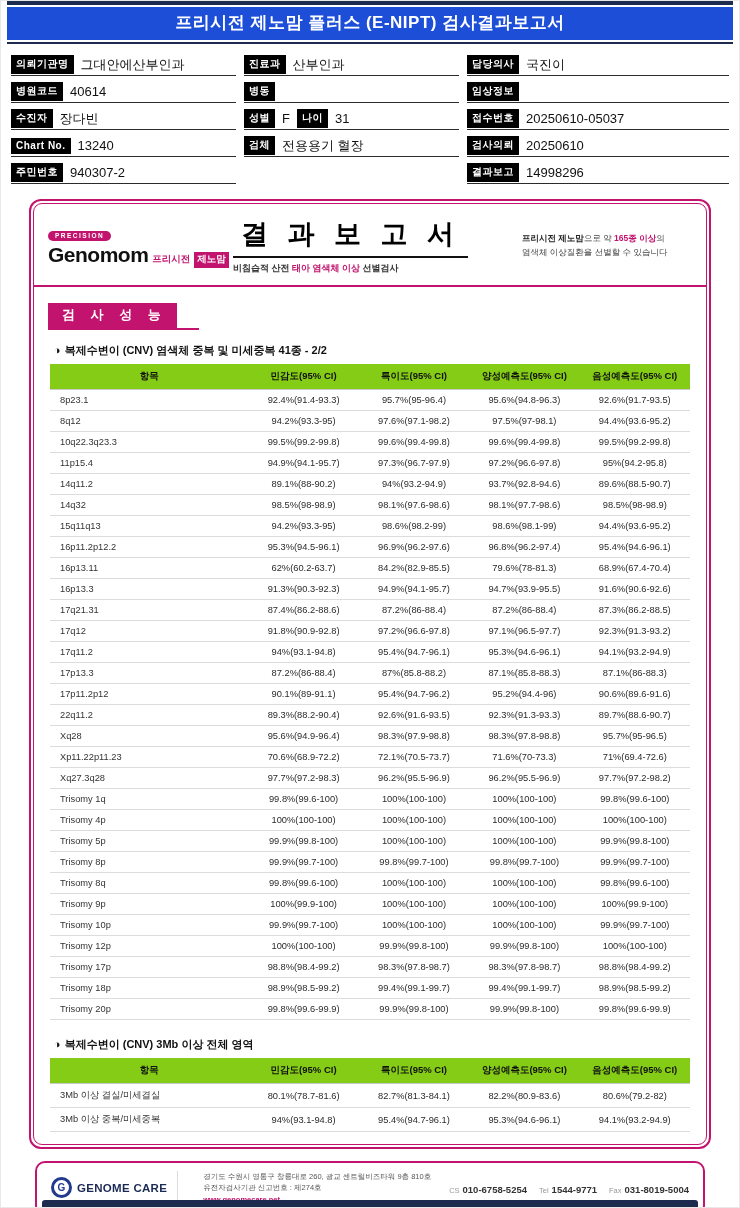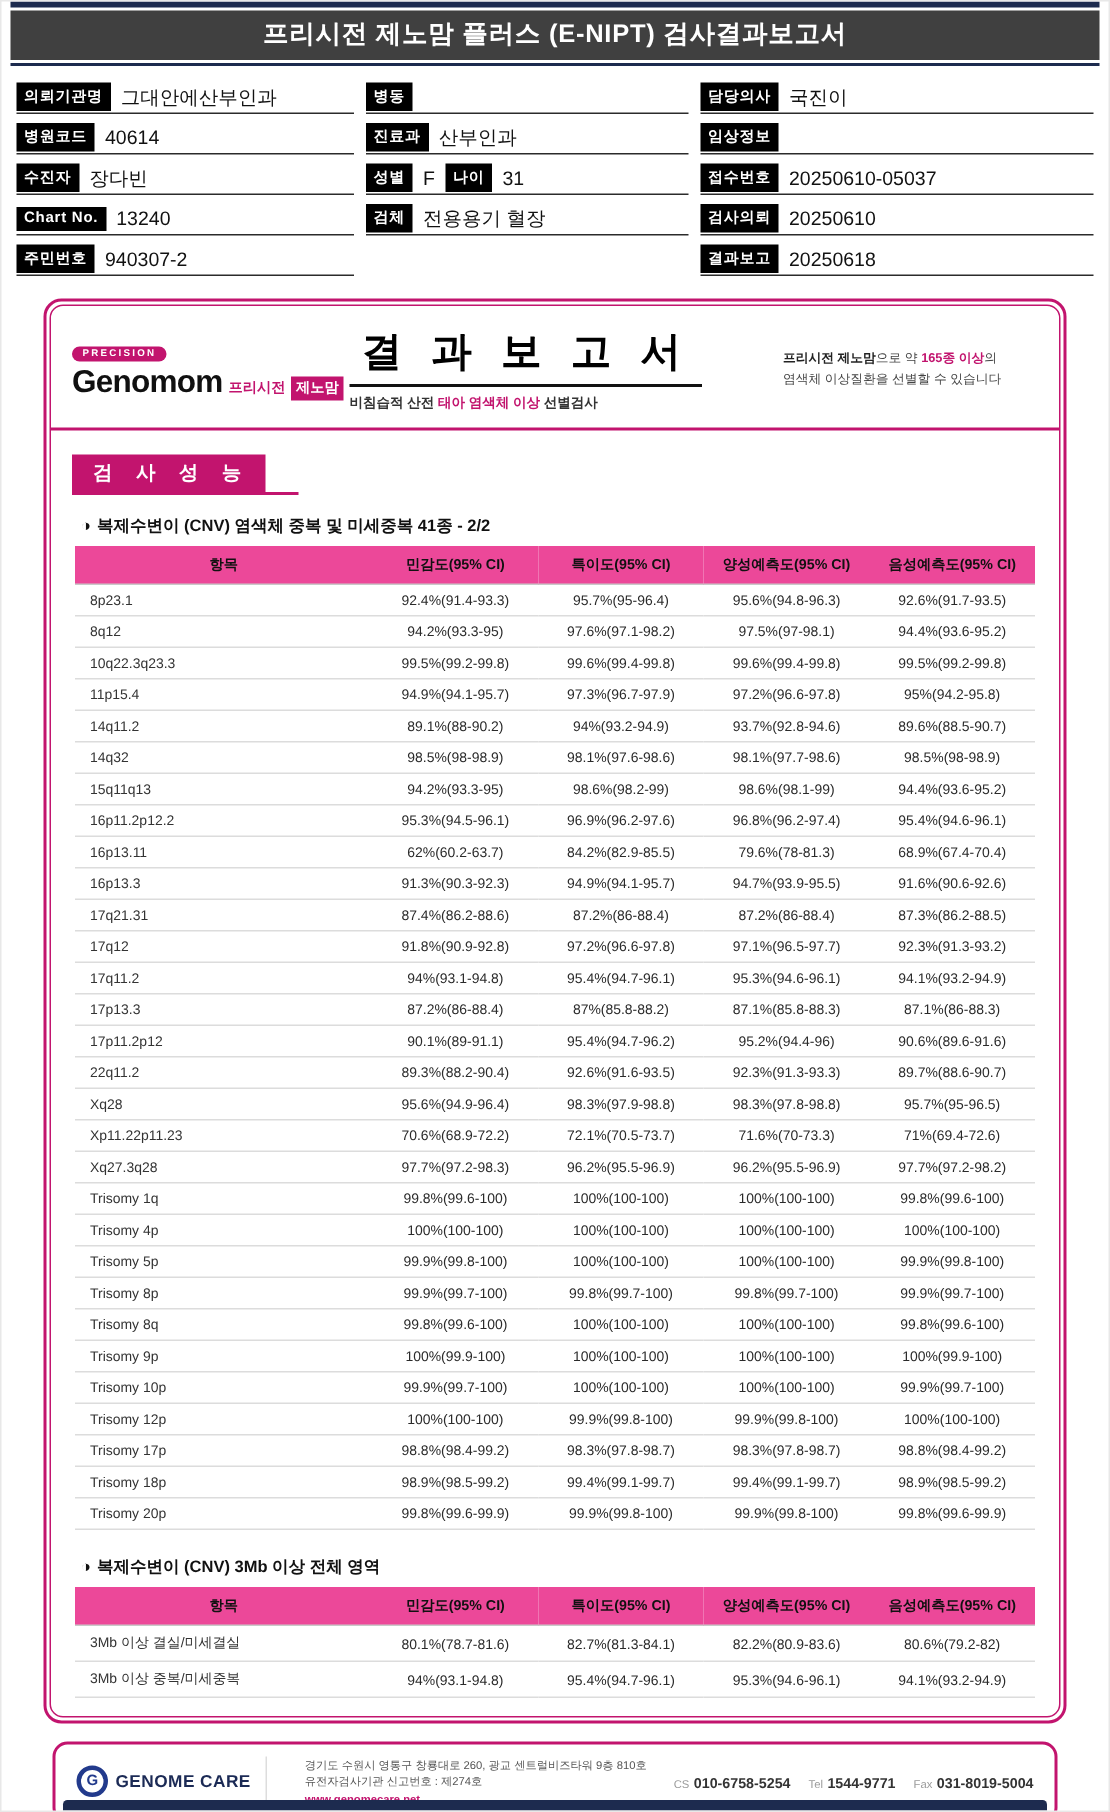--- a/index.html
+++ b/index.html
@@ -1,21 +1,21 @@
 <!DOCTYPE html>
 <html><head>
 <meta charset="utf-8">
 <style>
   * { box-sizing: border-box; margin: 0; padding: 0; }
   body { font-family: "Liberation Sans", "DejaVu Sans", sans-serif; background:#fff; }
   .sheet { position:relative; width:740px; height:1208px; background:#fff; border:1px solid #e8e8e8; overflow:hidden; }
 
   
   .top-rule { height:4px; background:#1d2b4f; margin:0 6px; }
-  .title-bar { margin:2px 6px; background:#404040; color:#fff; text-align:center;
+  .title-bar { margin:2px 6px; background:#1d4ed8; color:#fff; text-align:center;
                font-size:17px; font-weight:bold; padding:4px 0 6px; letter-spacing:0.5px; }
   .bottom-rule { height:2px; background:#1d2b4f; margin:0 6px; }
 
   
   .patient-grid { display:grid; grid-template-columns:225px 215px 1fr; column-gap:8px; margin:10px 10px 0; }
   .prow { display:flex; align-items:center; gap:7px; height:22px; border-bottom:1.5px solid #2b2b2b; margin-bottom:5px; }
   .prow.noline { border-bottom:none; }
   .chip { background:#000; color:#fff; font-size:10px; font-weight:bold; padding:2px 5px 3px; letter-spacing:0.5px; white-space:nowrap; }
   .pval { font-size:13px; font-weight:normal; color:#111; white-space:nowrap; }
 
@@ -44,21 +44,21 @@
   
   .section-wrap { width:fit-content; margin:16px 0 0 14px; border-bottom:2px solid #c2146e; padding-right:22px; }
   .section-chip { display:inline-block; background:#c2146e; color:#fff; font-size:13px; font-weight:bold;
                   letter-spacing:6px; padding:3px 10px 4px 14px; }
 
   .subheading { margin:13px 20px 6px; font-size:11px; font-weight:bold; color:#111; }
   .subheading .icon { font-size:11px; margin-right:4px; }
 
   
   table.perf { width:calc(100% - 32px); margin:0 16px; border-collapse:collapse; table-layout:fixed; }
-  table.perf th { background:#ec4899; font-size:9.5px; font-weight:bold; color:#111; padding:6px 2px; border-bottom:1px solid #c9c9c9; }
+  table.perf th { background:#84cc16; font-size:9.5px; font-weight:bold; color:#111; padding:6px 2px; border-bottom:1px solid #c9c9c9; }
   table.perf td { font-size:9.3px; color:#2a2a2a; text-align:center; padding:5px 2px; border-bottom:1px solid #dcdcdc; white-space:nowrap; }
   table.perf td.item { text-align:left; padding-left:10px; color:#333; }
 
   
   .footer-box { margin:12px 34px 0; border:2px solid #c2146e; border-radius:10px;
                 display:flex; align-items:center; gap:10px; padding:8px 14px; }
   .gc-logo { display:flex; align-items:center; gap:5px; }
   .gc-icon { width:21px; height:21px; border-radius:50%; border:3px solid #223a8c; color:#223a8c;
              font-size:10px; font-weight:bold; display:flex; align-items:center; justify-content:center; }
   .gc-name { font-size:11.5px; font-weight:bold; color:#1b2a55; letter-spacing:0.3px; white-space:nowrap; }
@@ -99,26 +99,26 @@
         <span class="chip">Chart No.</span>
         <span class="pval">13240</span>
       </div>
       <div class="prow">
         <span class="chip">주민번호</span>
         <span class="pval">940307-2</span>
       </div>
     </div>
     <div>
       <div class="prow">
+        <span class="chip">진료과</span>
+        <span class="pval">산부인과</span>
+      </div>
+      <div class="prow">
         <span class="chip">병동</span>
         <span class="pval"></span>
-      </div>
-      <div class="prow">
-        <span class="chip">진료과</span>
-        <span class="pval">산부인과</span>
       </div>
       <div class="prow">
         <span class="chip">성별</span>
         <span class="pval">F</span>
         <span class="chip">나이</span>
         <span class="pval">31</span>
       </div>
       <div class="prow">
         <span class="chip">검체</span>
         <span class="pval">전용용기 혈장</span>
@@ -137,21 +137,21 @@
       <div class="prow">
         <span class="chip">접수번호</span>
         <span class="pval">20250610-05037</span>
       </div>
       <div class="prow">
         <span class="chip">검사의뢰</span>
         <span class="pval">20250610</span>
       </div>
       <div class="prow">
         <span class="chip">결과보고</span>
-        <span class="pval">20250618</span>
+        <span class="pval">14998296</span>
       </div>
     </div>
   </div>
 
   <div class="main-box">
     <div class="main-box-inner">
 
       <div class="box-header">
         <div class="logo-block">
           <span class="badge">PRECISION</span>

